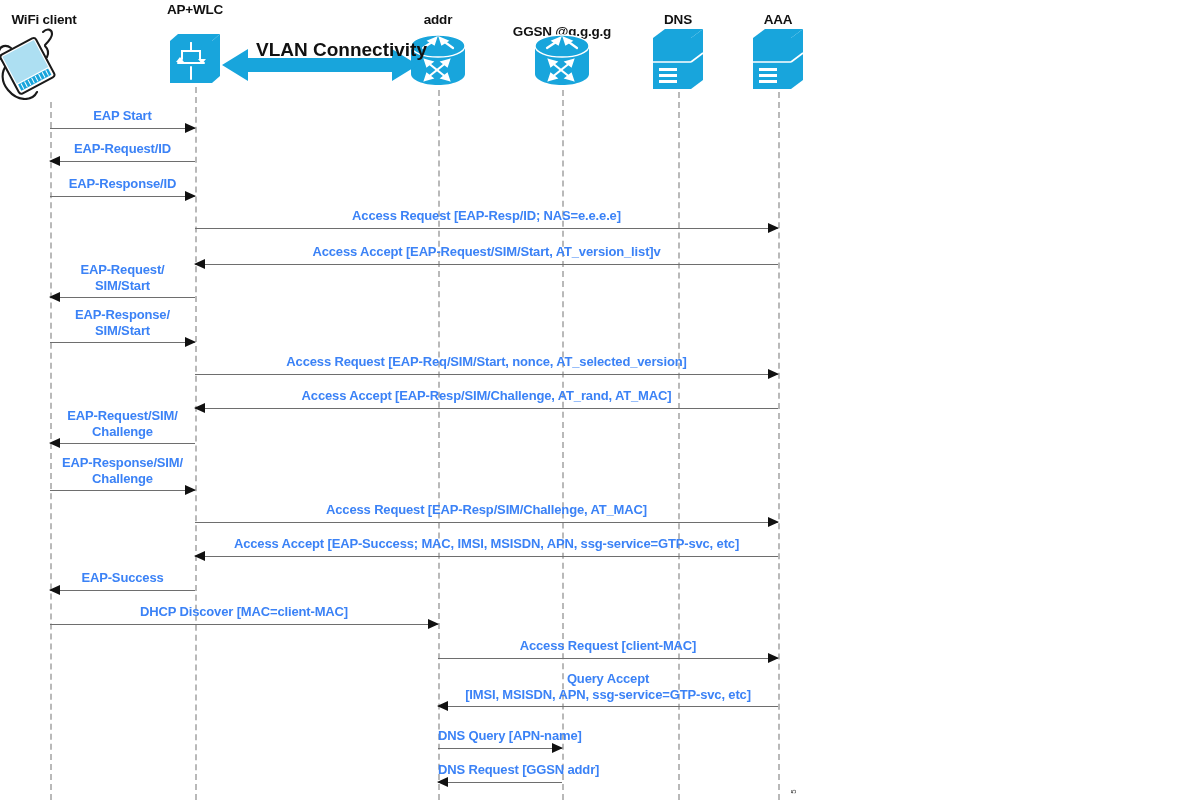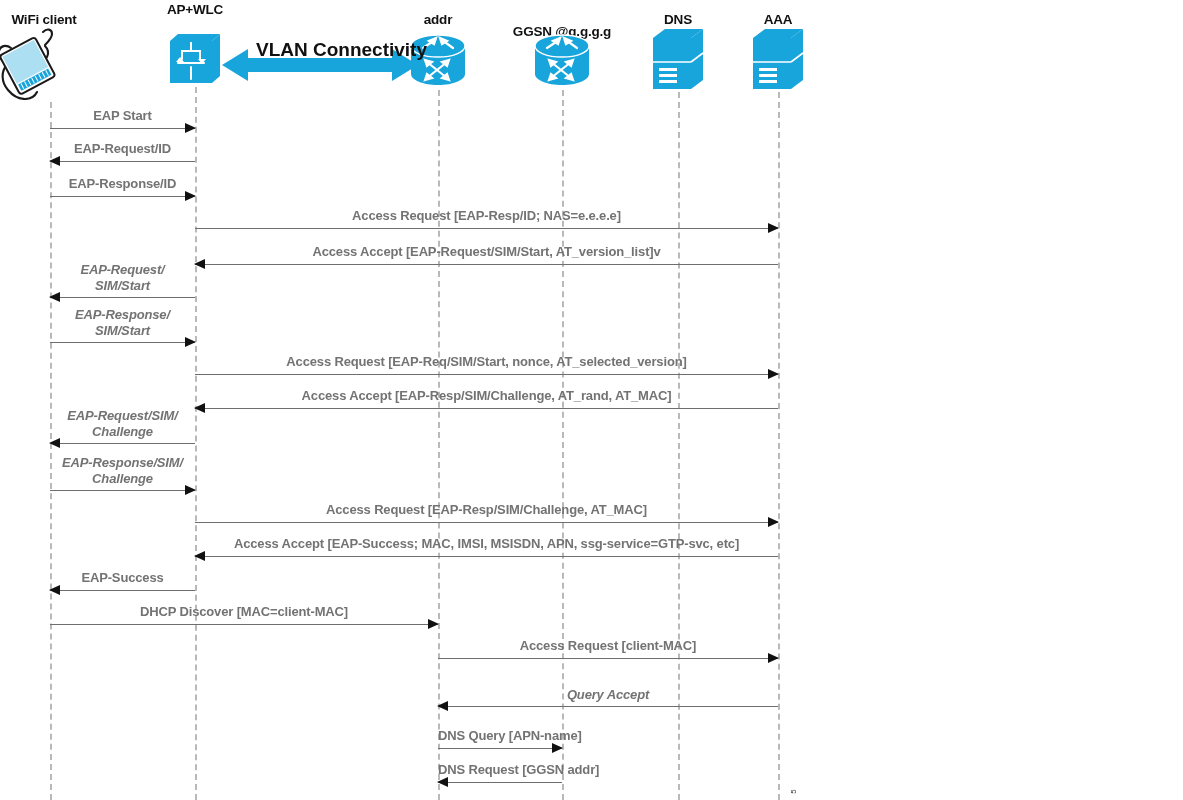--- a/index.html
+++ b/index.html
@@ -66,28 +66,27 @@
     left: -1px;
     border-right: 11px solid #111111;
   }
   .msg .label {
     position: absolute;
     bottom: 4px;
     width: 100%;
     text-align: center;
     font-size: 13px;
     font-weight: bold;
-    color: #737373;
+    color: #3b82f6;
     line-height: 16px;
     white-space: nowrap;
     letter-spacing: -0.15px;
   }
   .msg .label.wrap {
     white-space: normal;
-    font-style: italic;
   }
   
   #vlan-arrow {
     position: absolute;
   }
   .vlan-label {
     position: absolute;
     font-size: 19px;
     font-weight: bold;
     color: #111111;
@@ -316,20 +315,21 @@
       <div class="msg right" style="left: 438px; top: 658px; width: 340px;">
         <div class="line"></div>
         <div class="head"></div>
         <div class="label">Access Request [client-MAC]</div>
       </div>
       <div class="msg left" style="left: 438px; top: 706px; width: 340px;">
         <div class="line"></div>
         <div class="head"></div>
         <div class="label wrap" style="bottom: 3px;">
           <div>Query Accept</div>
+          <div>[IMSI, MSISDN, APN, ssg-service=GTP-svc, etc]</div>
         </div>
       </div>
       <div class="msg right" style="left: 438px; top: 748px; width: 124px;">
         <div class="line"></div>
         <div class="head"></div>
         <div class="label">DNS Query [APN-name]</div>
       </div>
       <div class="msg left" style="left: 438px; top: 782px; width: 124px;">
         <div class="line"></div>
         <div class="head"></div>

